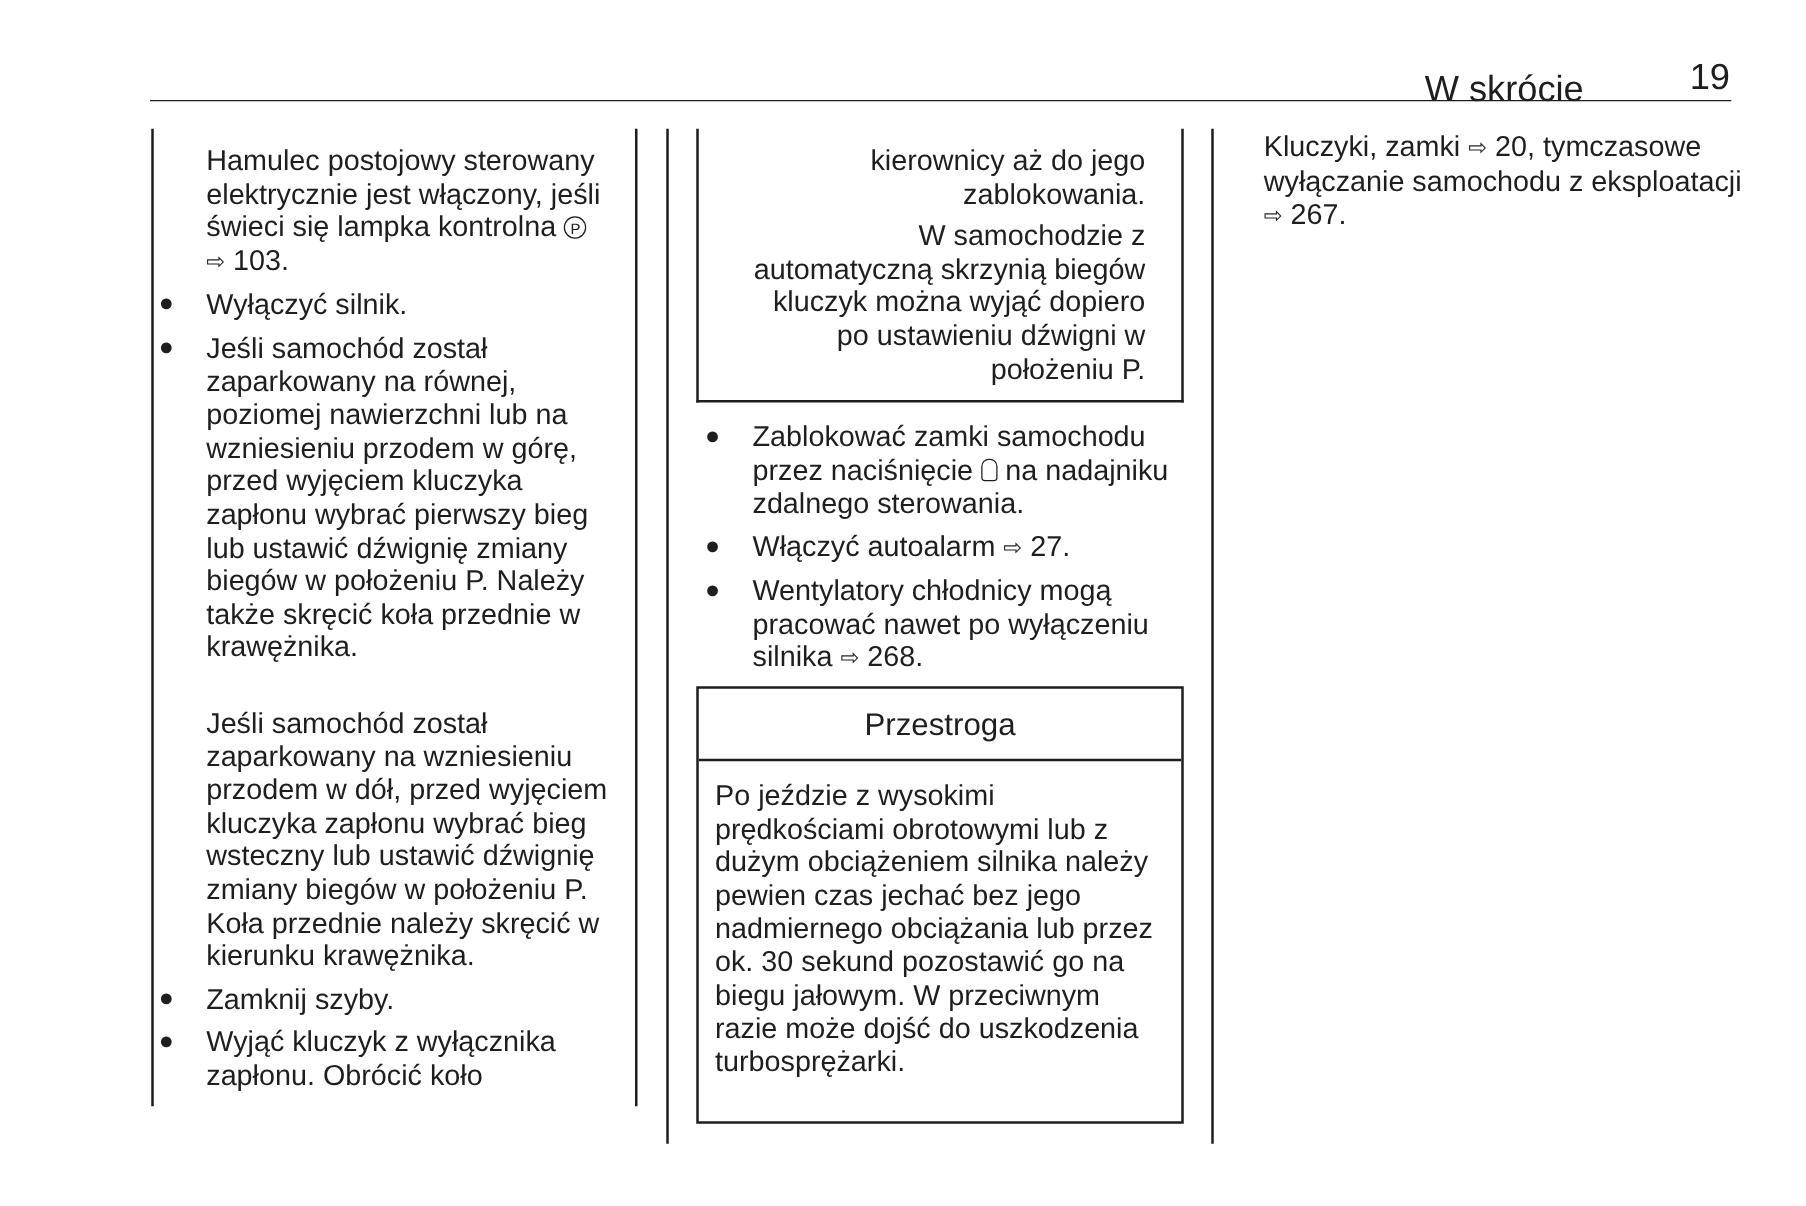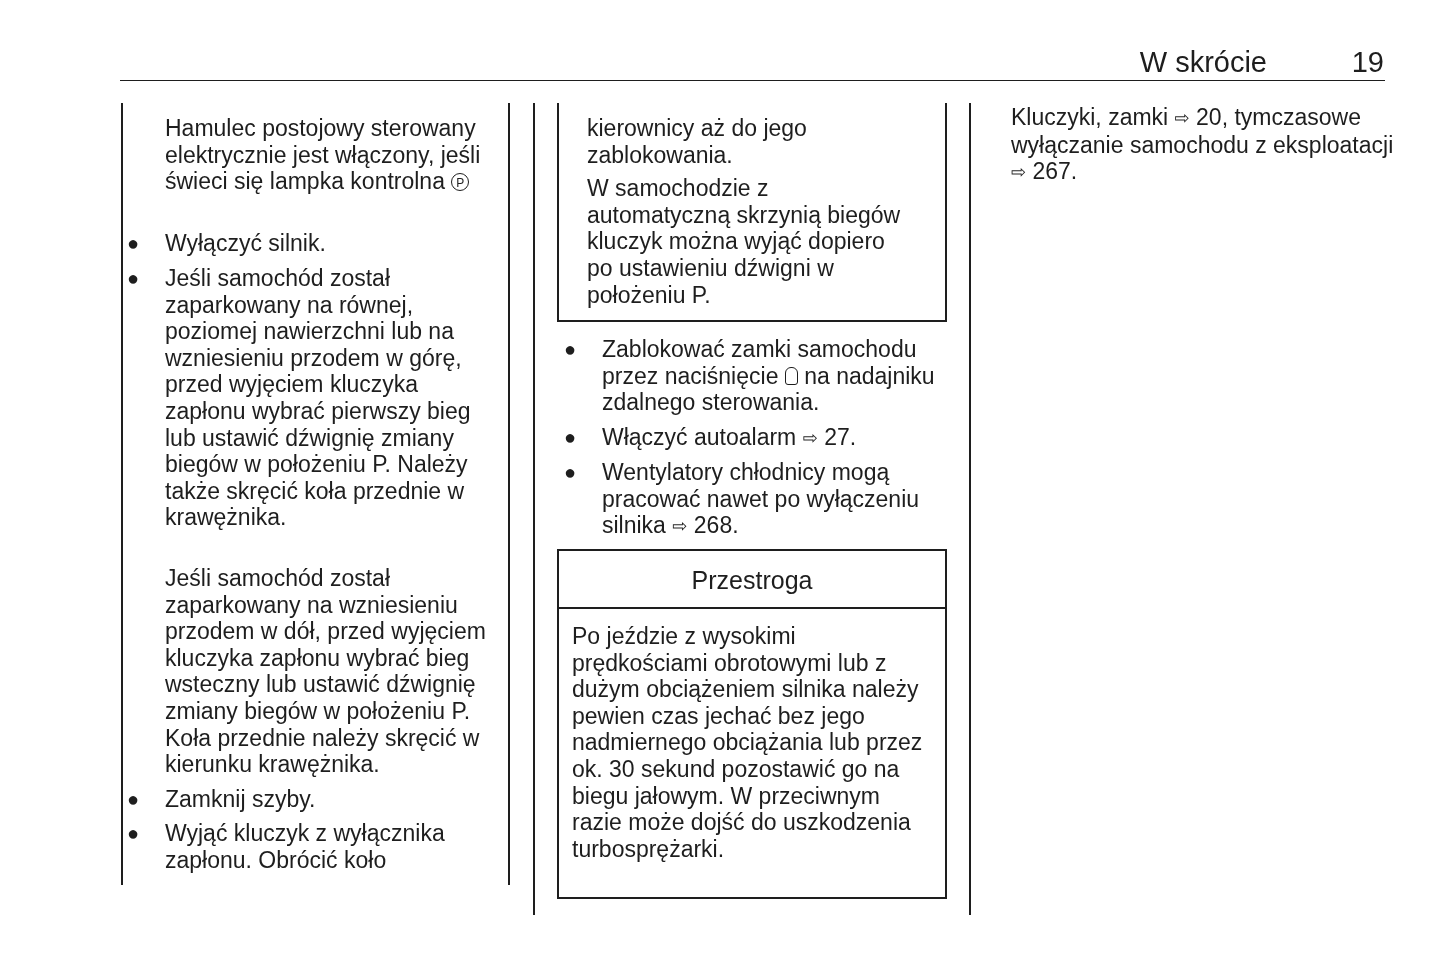--- a/index.html
+++ b/index.html
@@ -1,20 +1,20 @@
 <!DOCTYPE html>
 <html><head>
 <meta charset="utf-8">
 <style>
   html, body { margin: 0; padding: 0; background: #ffffff; }
   body { width: 1445px; height: 965px; position: relative; overflow: hidden;
          font-family: "Liberation Sans", sans-serif; color: #1e1e1e; }
   .header { position: absolute; left: 120px; top: 44px; width: 1265px; height: 36px;
             border-bottom: 1.5px solid #1e1e1e; }
-  .header .title { position: absolute; right: 118px; top: 2px; font-size: 29px; }
+  .header .title { position: absolute; right: 118px; top: 12px; font-size: 29px; }
   .header .pageno { position: absolute; right: 1px; top: 2px; font-size: 29px; }
   .vline { position: absolute; background: #1e1e1e; width: 2px; }
   .txt { font-size: 23px; line-height: 26.6px; }
   .para { position: absolute; }
   .bullet-item { position: absolute; }
   .bullet { position: absolute; font-size: 20px; }
   .box { position: absolute; border: 2px solid #1e1e1e; box-sizing: border-box; }
   .box-top { border-top: none; }
   .warn-head { text-align: center; font-size: 25px; height: 56px; line-height: 58px;
                border-bottom: 2px solid #1e1e1e; }
@@ -34,20 +34,21 @@
   <span class="pageno">19</span>
 </div>
 
 <div class="vline" style="left:121px; top:103px; height:782px;"></div>
 <div class="vline" style="left:508px; top:103px; height:782px;"></div>
 
 <div class="para txt" style="left:165px; top:115px;">
   <div>Hamulec postojowy sterowany</div>
   <div>elektrycznie jest włączony, jeśli</div>
   <div><span>świeci się lampka kontrolna</span> <span class="pglyph">P</span></div>
+  <div><span class="arrow">⇨</span> <span>103.</span></div>
 </div>
 
 <div class="bullet-item txt" style="left:165px; top:230px;">
   <span class="bullet" style="left:-38px;">●</span>
   <div>Wyłączyć silnik.</div>
 </div>
 
 <div class="bullet-item txt" style="left:165px; top:265px;">
   <span class="bullet" style="left:-38px;">●</span>
   <div>Jeśli samochód został</div>
@@ -80,21 +81,21 @@
 
 <div class="bullet-item txt" style="left:165px; top:820px;">
   <span class="bullet" style="left:-38px;">●</span>
   <div>Wyjąć kluczyk z wyłącznika</div>
   <div>zapłonu. Obrócić koło</div>
 </div>
 
 <div class="vline" style="left:533px; top:103px; height:812px;"></div>
 
 <div class="box box-top" style="left:557px; top:103px; width:390px; height:219px;">
-  <div class="txt" style="position:absolute; left:28px; top:12px;">
+  <div class="txt" style="position:absolute; left:44px; top:12px;text-align:right;">
     <div>kierownicy aż do jego</div>
     <div>zablokowania.</div>
     <div style="height:7px;"></div>
     <div>W samochodzie z</div>
     <div>automatyczną skrzynią biegów</div>
     <div>kluczyk można wyjąć dopiero</div>
     <div>po ustawieniu dźwigni w</div>
     <div>położeniu P.</div>
   </div>
 </div>

